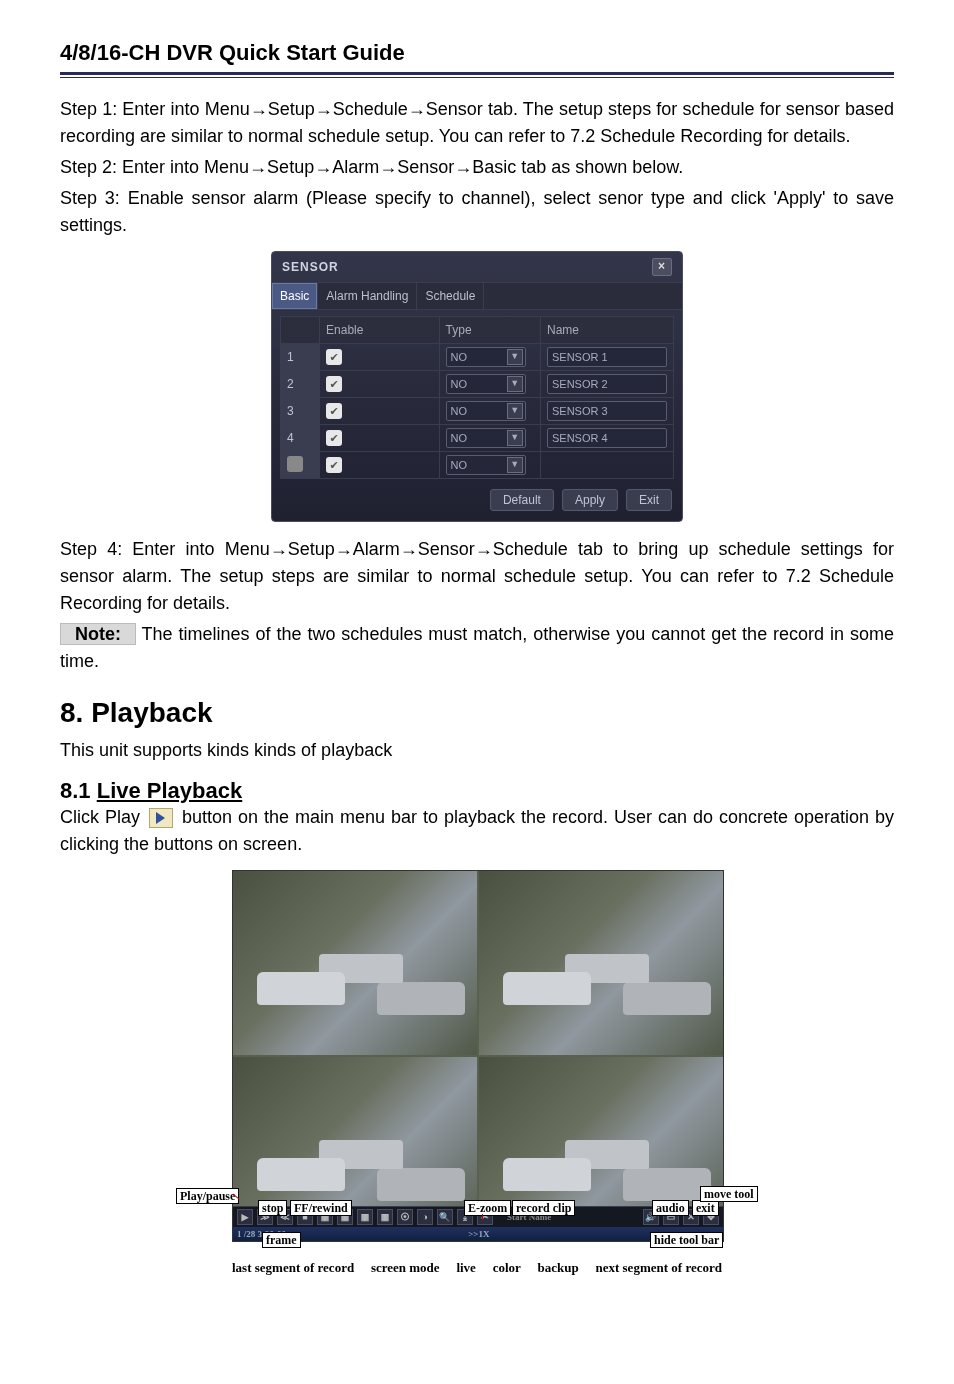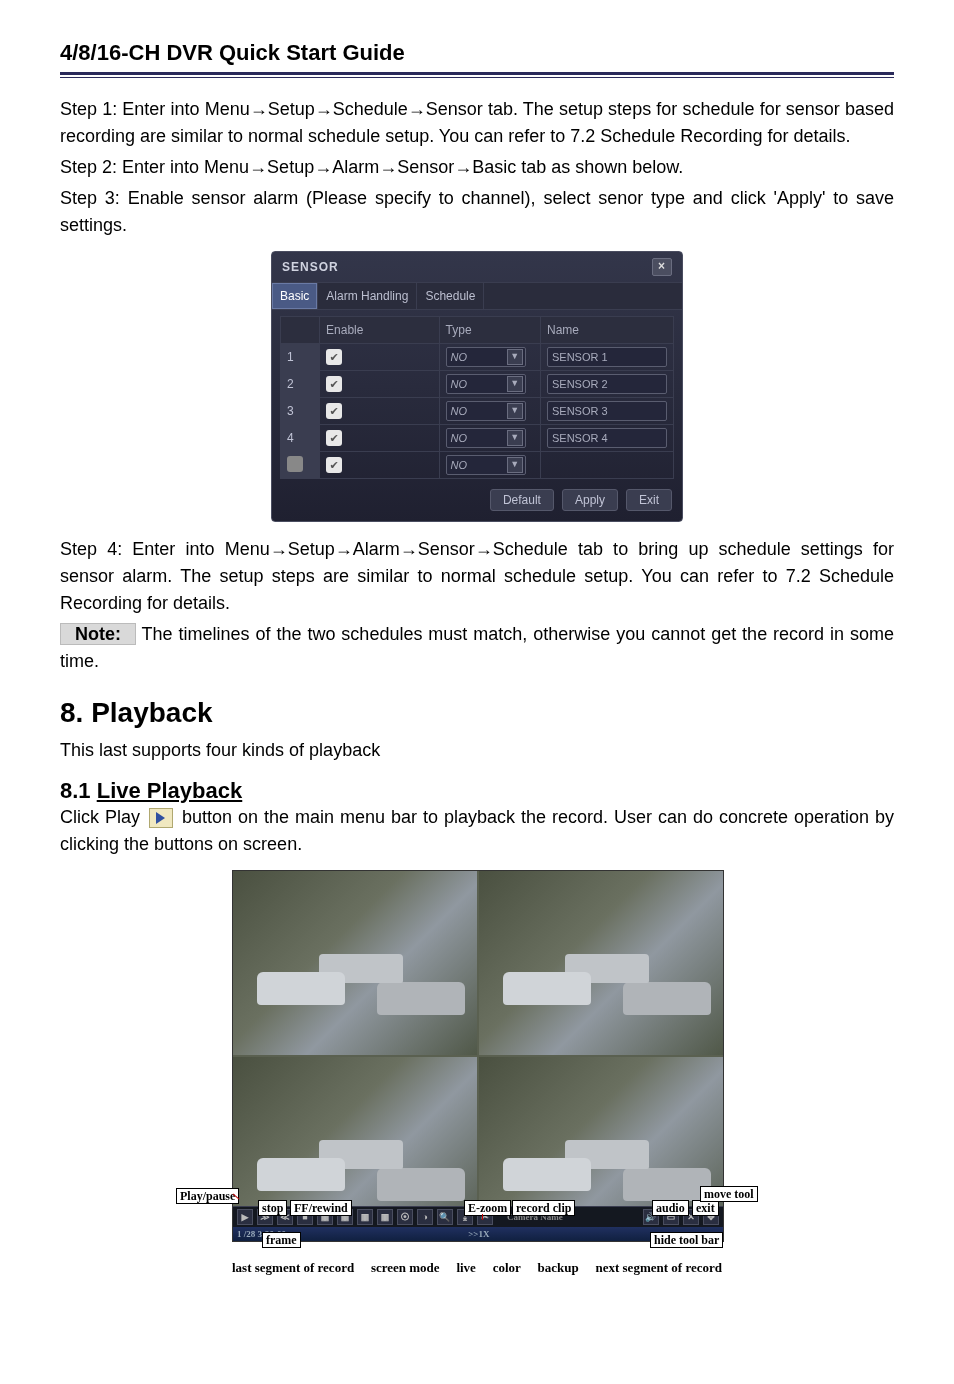--- a/index.html
+++ b/index.html
@@ -118,21 +118,20 @@
     align-items: center;
     justify-content: space-between;
     width: 72px;
     height: 18px;
     border: 1px solid #5a5d70;
     background: #24263a;
     padding: 0 2px 0 4px;
     font-size: 11px;
     color: #a8abbc;
     border-radius: 2px;
-    font-style: italic;
   }
   .dlg-select .caret {
     width: 14px; height: 14px;
     border: 1px solid #6a6d80;
     background: #3a3d50;
     text-align: center;
     line-height: 12px;
     font-size: 9px;
   }
   .dlg-input {
@@ -388,21 +387,21 @@
     <span class="dlg-btn">Exit</span>
   </div>
 </div>
 
 <p class="para">Step 4: Enter into Menu→Setup→Alarm→Sensor→Schedule tab to bring up schedule settings for sensor alarm. The setup steps are similar to normal schedule setup. You can refer to 7.2 Schedule Recording for details.</p>
 <p class="para">
   <span class="note-hl">Note:</span><span> The timelines of the two schedules must match, otherwise you cannot get the record in some time.</span>
 </p>
 
 <h2 class="section">8.   Playback</h2>
-<p class="para">This last supports four kinds of playback</p>
+<p class="para">This unit supports kinds kinds of playback</p>
 
 <h3 class="subsection">
   <span>8.1   </span><span class="ul">Live Playback</span>
 </h3>
 <p class="para">
   <span>Click Play </span><span class="play-btn"></span><span> button on the main menu bar to playback the record. User can do concrete operation by clicking the buttons on screen.</span>
 </p>
 
 <div class="playback-fig">
   <div class="pb-screen">
@@ -419,21 +418,21 @@
       <span class="tb-ic">▦</span>
       <span class="tb-ic">▦</span>
       <span class="tb-ic">▦</span>
       <span class="tb-ic">▦</span>
       <span class="tb-ic">⦿</span>
       <span class="tb-ic">◑</span>
       <span class="tb-ic">🔍</span>
       <span class="tb-ic">⤓</span>
       <span class="tb-ic">✂</span>
       <span style="flex:0 0 6px"></span>
-      <span style="font-size:9px;color:#888">Camera Name</span>
+      <span style="font-size:9px;color:#888">Start Name</span>
       <span style="flex:1"></span>
       <span class="tb-ic">🔊</span>
       <span class="tb-ic">▭</span>
       <span class="tb-ic">✕</span>
       <span class="tb-ic">✥</span>
     </div>
     <div class="pb-timebar">
       <span>1 /28 3:30:00</span>
       <span style="position:absolute;left:48%;">&gt;&gt;1X</span>
     </div>

